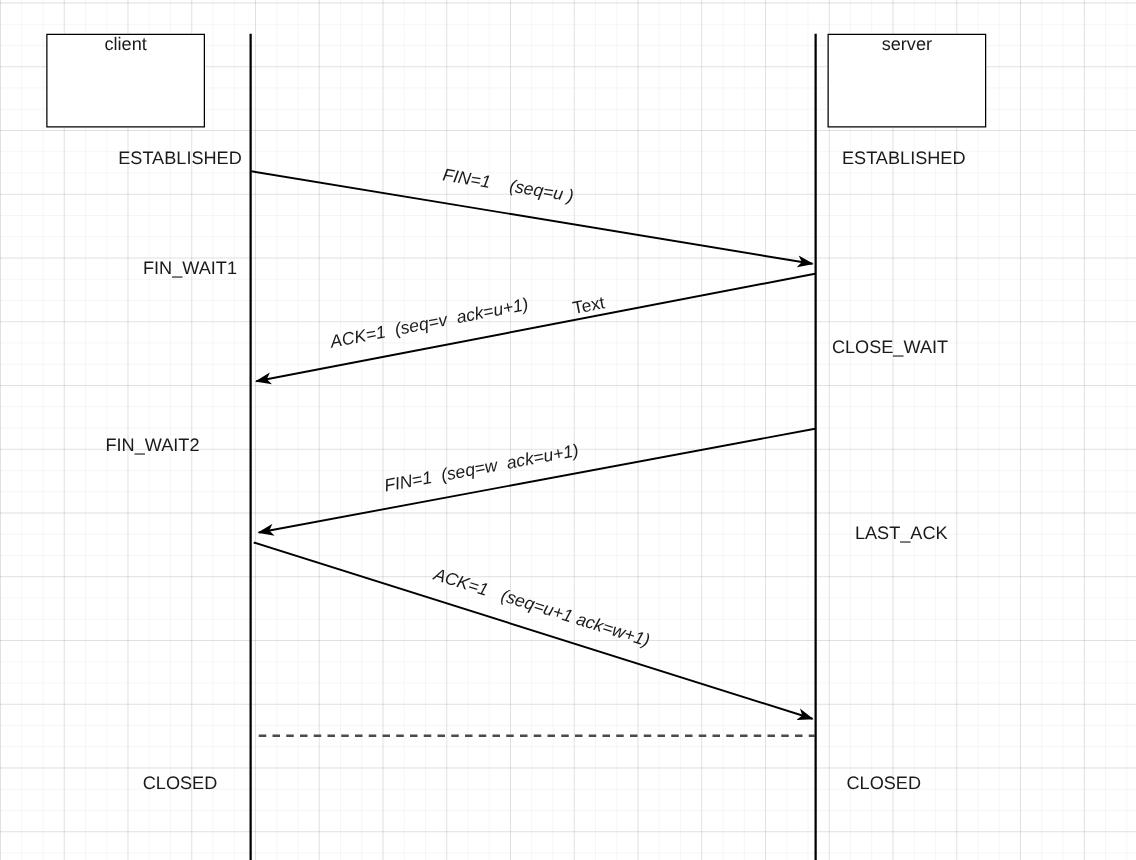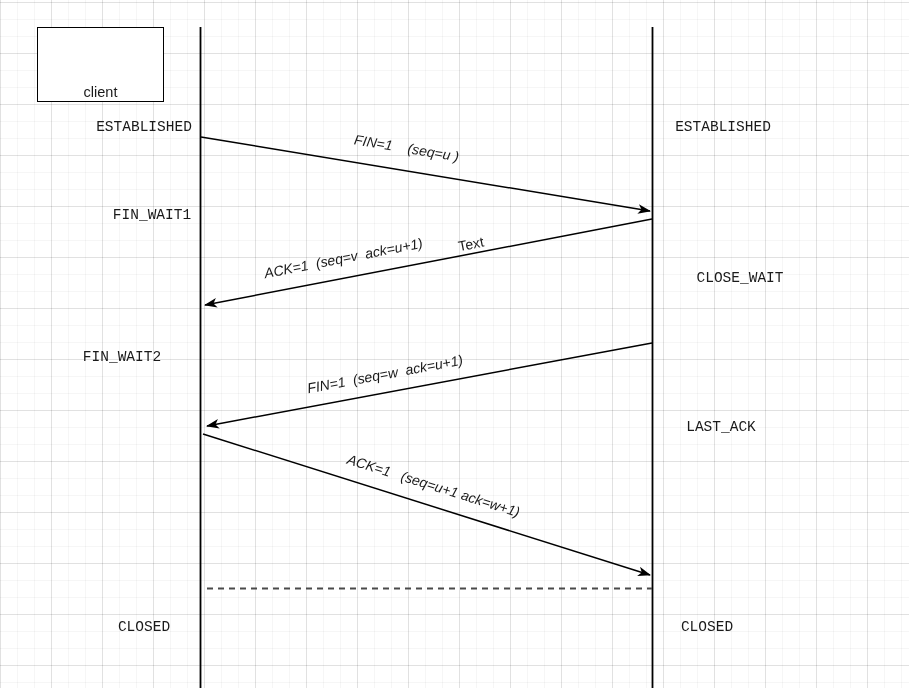--- a/index.html
+++ b/index.html
@@ -39,41 +39,40 @@
     height: 688px;
   }
 
   
   .actor-box {
     position: absolute;
     box-sizing: border-box;
     background: #ffffff;
     border: 1.6px solid #000000;
     display: flex;
-    align-items: flex-end;
+    align-items: flex-start;
     justify-content: center;
   }
   .actor-box .actor-label {
     font-size: 14.5px;
     line-height: 1.2;
     color: #1a1a1a;
     white-space: nowrap;
   }
 
   #client-box { left: 37px;  top: 27px; width: 127px; height: 75px; }
   #server-box { left: 662px; top: 27px; width: 127px; height: 75px; }
 
   
   .state-label {
     position: absolute;
     font-size: 14.5px;
     line-height: 1.28;
     color: #1a1a1a;
     white-space: pre;
-    font-family: Liberation Mono, monospace;
   }
   .state-label.left  { text-align: center; transform: translateX(-50%); }
   .state-label.right { text-align: center; transform: translateX(-50%); }
 
   
   .msg-label {
     position: absolute;
     font-size: 14px;
     line-height: 1.2;
     color: #1a1a1a;
@@ -118,33 +117,36 @@
 
     <line x1="203" y1="434" x2="650" y2="575" stroke="#000000" stroke-width="1.5" marker-end="url(#arrowRight)"></line>
 
     <line x1="207" y1="588.5" x2="652" y2="588.5" stroke="#4a4a4a" stroke-width="2" stroke-dasharray="6 5"></line>
   </svg>
 
   <div class="actor-box" id="client-box">
     <span class="actor-label">client</span>
   </div>
 
+  <div class="actor-box" id="server-box">
+    <span class="actor-label">server</span>
+  </div>
 
   <div class="state-label left" style="left:144px; top:118px;">ESTABLISHED</div>
 
   <div class="state-label left" style="left:152px; top:206px;">FIN_WAIT1</div>
 
   <div class="state-label left" style="left:122px; top:348px;">FIN_WAIT2</div>
 
 
   <div class="state-label left" style="left:144px; top:618px;">CLOSED</div>
 
   <div class="state-label right" style="left:723px; top:118px;">ESTABLISHED</div>
 
-  <div class="state-label right" style="left:740px; top:269px;">CLOSE_WAIT</div>
+  <div class="state-label right" style="left:712px; top:269px;">CLOSE_WAIT</div>
 
   <div class="state-label right" style="left:721px; top:418px;">LAST_ACK</div>
 
   <div class="state-label right" style="left:707px; top:618px;">CLOSED</div>
 
   <div class="msg-label italicish" style="left:353px; top:148px; transform: rotate(9.4deg) translateY(-100%);">FIN=1    (seq=u )</div>
 
   <div class="msg-label italicish" style="left:266px; top:282px; transform: rotate(-11.0deg) translateY(-100%);">ACK=1  (seq=v  ack=u+1)</div>
 
   <div class="msg-label italicish" style="left:309px; top:397px; transform: rotate(-10.5deg) translateY(-100%);">FIN=1  (seq=w  ack=u+1)</div>

